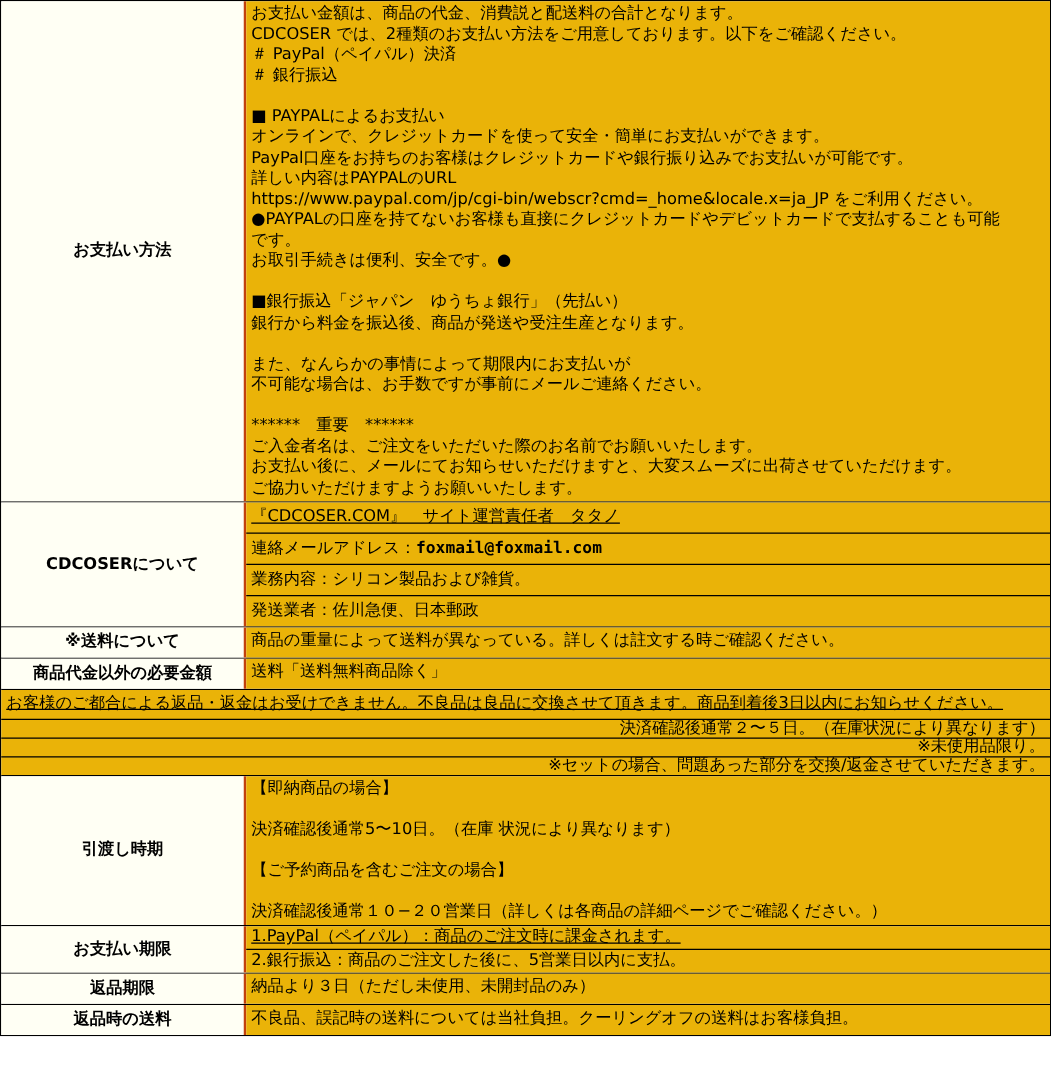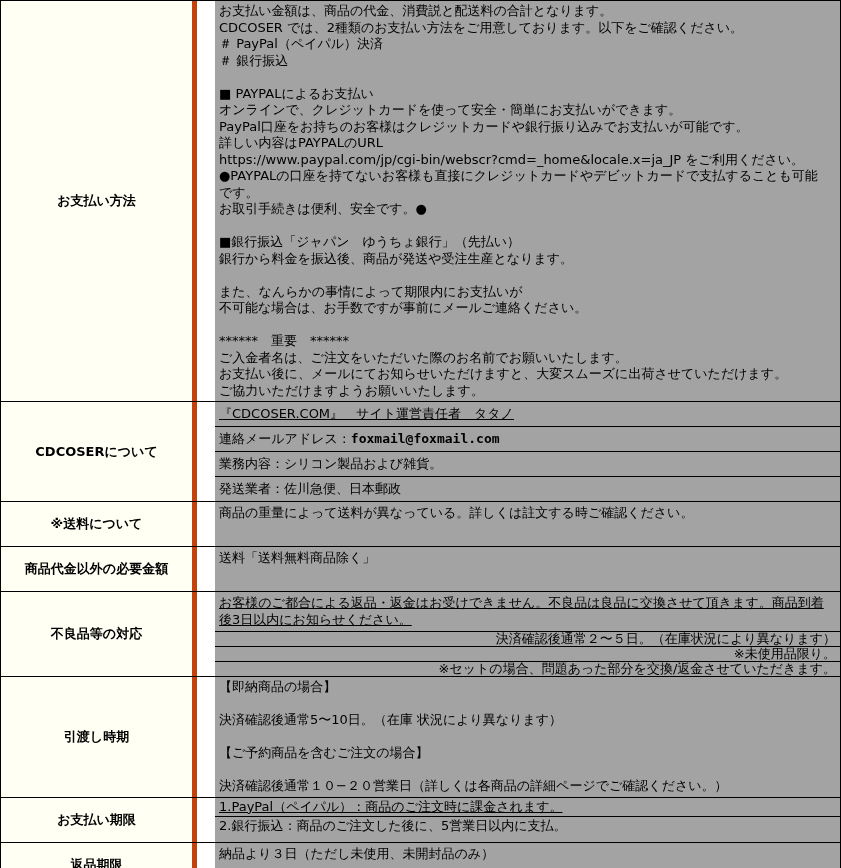--- a/index.html
+++ b/index.html
@@ -18,35 +18,34 @@
   }
   .row {
     display: flex;
     border-top: 1px solid #000;
   }
   .row:first-child { border-top: none; }
   .label-cell {
     flex: 0 0 196px;
     width: 196px;
     box-sizing: border-box;
-    border-right: 5px solid #c2410c;
+    border-right: 2px solid #c2410c;
     background: #fffff4;
     display: flex;
     align-items: center;
     justify-content: center;
     text-align: center;
     font-weight: bold;
-    padding: 14px 4px;
+    padding: 4px 4px;
     line-height: 16px;
   }
   .content-cell {
     flex: 1 1 auto;
     min-width: 0;
-    background: #a3a3a3;
-    margin-left: 18px;
+    background: #eab308;
   }
   .pre {
     white-space: pre-line;
     padding: 2px 4px;
     line-height: 16.5px;
   }
   .single {
     padding: 3px 4px;
     line-height: 16px;
   }
@@ -122,21 +121,20 @@
     <div class="label-cell">※送料について</div>
     <div class="content-cell single">商品の重量によって送料が異なっている。詳しくは註文する時ご確認ください。</div>
   </div>
 
   <div class="row">
     <div class="label-cell">商品代金以外の必要金額</div>
     <div class="content-cell single">送料「送料無料商品除く」</div>
   </div>
 
   <div class="row">
-    <div class="label-cell">不良品等の対応</div>
     <div class="content-cell">
       <div class="sub-row para">お客様のご都合による返品・返金はお受けできません。不良品は良品に交換させて頂きます。商品到着後3日以内にお知らせください。</div>
       <div class="sub-row tight">決済確認後通常２〜５日。（在庫状況により異なります）</div>
       <div class="sub-row tight">※未使用品限り。</div>
       <div class="sub-row tight">※セットの場合、問題あった部分を交換/返金させていただきます。</div>
     </div>
   </div>
 
   <div class="row">
     <div class="label-cell">引渡し時期</div>

